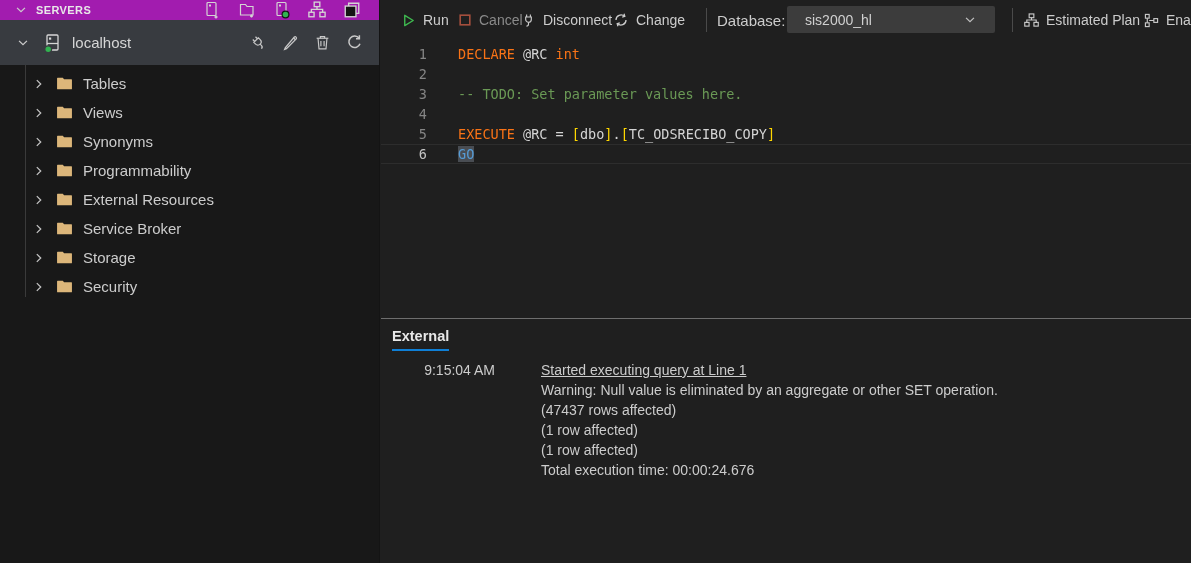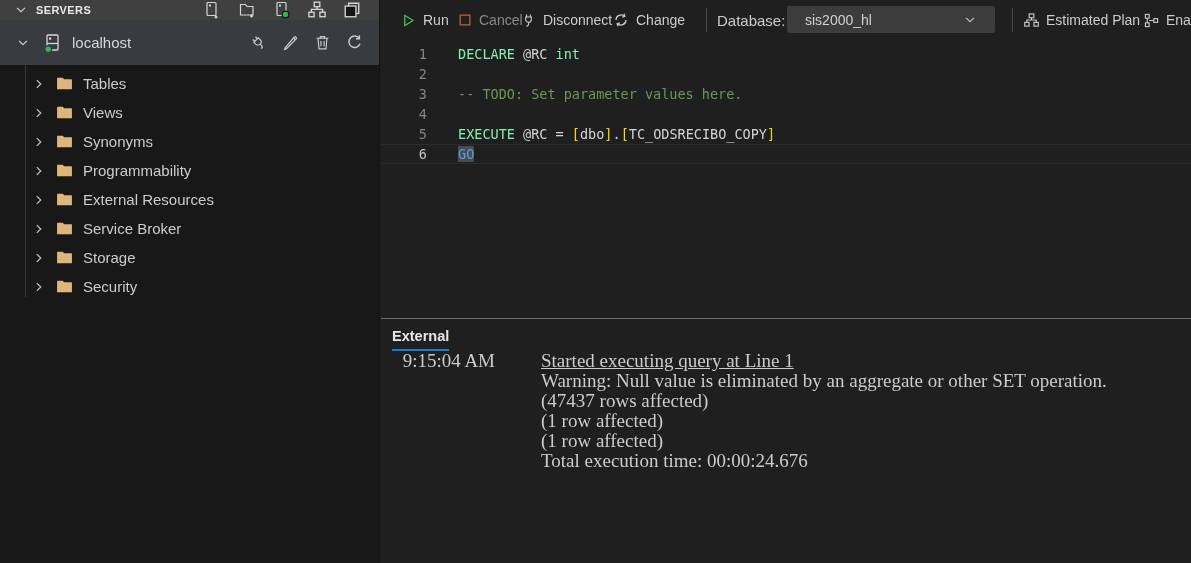--- a/index.html
+++ b/index.html
@@ -12,21 +12,21 @@
   }
   svg { display:block; }
 
   
   .sidebar {
     position:absolute; left:0; top:0; width:380px; height:563px;
     background:#181818; border-right:1px solid #141414;
   }
   .sb-header {
     height:20px; display:flex; align-items:center;
-    background:#404040; padding:0 10px 0 14px;
+    background:#a21caf; padding:0 10px 0 14px;
   }
   .sb-header .chev { color:#cccccc; margin-right:8px; }
   .sb-title {
     flex:1; font-size:11px; font-weight:bold; letter-spacing:.4px; color:#e8e8e8;
   }
   .sb-actions { display:flex; align-items:center; gap:17px; color:#d4d4d4; padding-right:8px; }
   .sb-actions .ico { cursor:pointer; }
 
   .server-row {
     height:45px; background:#383b40; display:flex; align-items:center;
@@ -69,39 +69,39 @@
     font-family:"DejaVu Sans Mono", monospace; font-size:13.5px;
     padding-top:4px; cursor:text;
   }
   .code-line { position:relative; height:20px; line-height:20px; white-space:pre; }
   .code-line .lineno {
     position:absolute; left:0; top:0; width:46px; text-align:right; color:#858585;
   }
   .code-line .code { position:absolute; left:77px; top:0; }
   .code-line.active { box-shadow: inset 0 1px 0 #2d2d2d, inset 0 -1px 0 #2d2d2d; }
   .code-line.active .lineno { color:#c6c6c6; }
-  .tok-kw { color:#86efac; }
+  .tok-kw { color:#f97316; }
   .tok-pl { color:#d4d4d4; }
   .tok-cm { color:#6a9955; }
   .tok-br { color:#ffd700; }
   .tok-go { color:#569cd6; background:rgba(88,94,102,.75); }
 
   
   .messages {
     position:absolute; left:0; right:0; top:318px; bottom:0;
     border-top:1px solid #6e6e6e; background:#1f1f1f;
   }
   .msg-tab {
     display:inline-block; margin:9px 0 0 11px; padding-bottom:5px;
     font-size:14.5px; font-weight:bold; color:#e7e7e7;
     border-bottom:2px solid #0f7fd6; cursor:pointer;
   }
   .msg-content {
-    font-family:Liberation Serif, serif;
-    font-size:19px; line-height:20px; color:#cccccc;
+    margin-top:9px; font-family:Liberation Sans, sans-serif;
+    font-size:14px; line-height:20px; color:#cccccc;
   }
   .msg-row { display:flex; }
   .msg-time { width:114px; text-align:right; flex:none; white-space:pre; }
   .msg-text { margin-left:46px; white-space:pre; }
   .msg-text.link { text-decoration:underline; cursor:pointer; }
 </style>
 </head>
 <body>
 
 <div class="sidebar">

